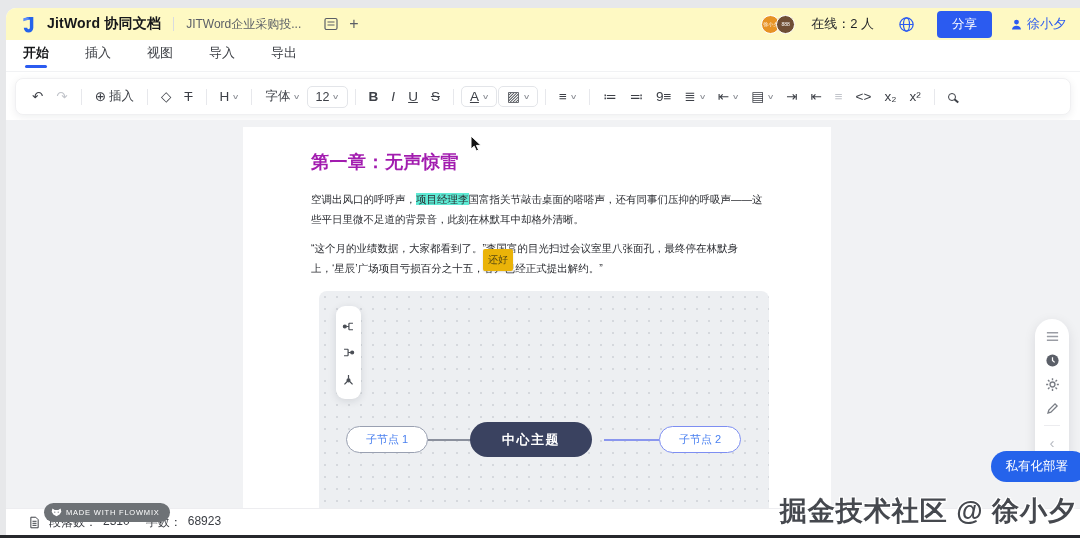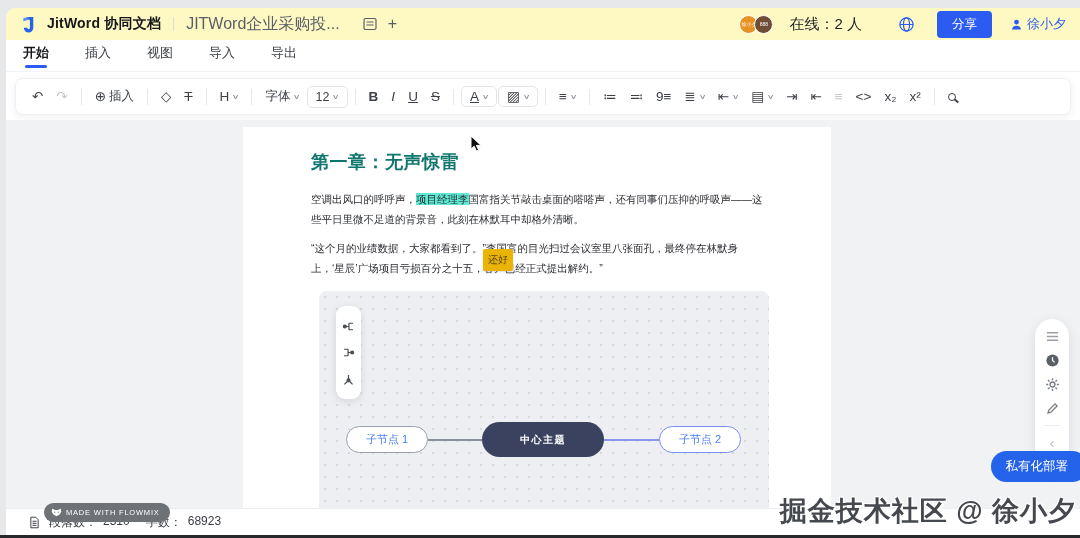--- a/index.html
+++ b/index.html
@@ -6,28 +6,28 @@
   html,body { width:1080px; height:538px; overflow:hidden; }
   body { background:#e7e8ea; font-family:"Liberation Sans","DejaVu Sans",sans-serif; position:relative; }
   .bottom-line { position:absolute; left:0; right:0; bottom:0; height:3px; background:#26282c; z-index:60; }
   .window { position:absolute; left:6px; top:8px; right:0; bottom:3px; background:#fff; border-radius:10px 0 0 0; overflow:hidden; }
 
   
   .topbar { position:absolute; left:0; right:0; top:0; height:32px; background:#fef9c3; display:flex; align-items:center; padding:0 14px; }
   .logo { width:19px; height:19px; margin-right:8px; }
   .app-title { font-size:14px; font-weight:700; color:#17181b; letter-spacing:.2px; }
   .vdiv { width:1px; height:14px; background:#d9dbdf; margin:0 12px; }
-  .doc-tab { font-size:16px; color:#5a5e66; }
+  .doc-tab { font-size:12px; color:#5a5e66; }
   .tab-grid { width:16px; height:16px; margin:0 10px 0 22px; cursor:pointer; }
   .add-tab { font-size:16px; color:#5a5e66; cursor:pointer; line-height:1; }
   .topbar-right { margin-left:auto; display:flex; align-items:center; }
   .avatars { display:flex; margin-right:16px; }
   .avatar { width:19px; height:19px; border-radius:50%; color:#fff; font-size:5px; display:flex; align-items:center; justify-content:center; border:1px solid #fff; white-space:nowrap; overflow:hidden; }
   .avatar + .avatar { margin-left:-4px; }
-  .online { font-size:15px; color:#1e2averagely026; color:#1e2026; margin-right:36px; }
+  .online { font-size:13px; color:#1e2averagely026; color:#1e2026; margin-right:24px; }
   .globe { width:17px; height:17px; margin-right:22px; cursor:pointer; }
   .share-btn { background:#2b5bf0; color:#fff; font-size:12.5px; border:none; border-radius:4px; padding:5px 15px; margin-right:18px; cursor:pointer; }
   .user { display:flex; align-items:center; gap:4px; color:#2b5bf0; font-size:13px; cursor:pointer; }
   .user svg { width:13px; height:13px; }
 
   
   .menubar { position:absolute; left:0; right:0; top:32px; height:32px; background:#fff; display:flex; align-items:flex-end; padding:0 14px; gap:30px; border-bottom:1px solid #f1f2f4; }
   .menu-item { font-size:13px; color:#3c3f45; padding:0 3px 9px; cursor:pointer; position:relative; }
   .menu-item.active { font-weight:700; color:#17181b; }
   .menu-item.active::after { content:""; position:absolute; left:50%; transform:translateX(-50%); bottom:3px; width:22px; height:3px; border-radius:2px; background:#2b5bf0; }
@@ -41,33 +41,33 @@
   .tb-btn.muted { color:#c2c5cb; }
   .tb-btn.box { border:1px solid #e3e5e9; border-radius:5px; padding:3px 8px; }
   .tb-btn .caret { font-size:7px; color:#8a8d94; transform:scaleX(1.5); margin-left:1px; }
   .tb-div { width:1px; height:16px; background:#e7e8ec; margin:0 6px; }
   .sicon { width:8px; height:8px; border:1.5px solid #3d4047; border-radius:50%; position:relative; display:inline-block; }
   .sicon::after { content:""; position:absolute; width:5px; height:1.5px; background:#3d4047; bottom:-2px; right:-4px; transform:rotate(40deg); }
 
   
   .docarea { position:absolute; left:0; right:0; top:112px; bottom:27px; background:#f1f2f4; overflow:hidden; }
   .page { position:absolute; left:237px; top:7px; width:588px; bottom:-10px; background:#fff; padding:23px 68px 0; }
-  .doc-h1 { font-size:18px; font-weight:700; color:#0f766e; letter-spacing:.5px; margin-bottom:15px; }
+  .doc-h1 { font-size:18px; font-weight:700; color:#a21caf; letter-spacing:.5px; margin-bottom:15px; }
   .page p { font-size:10.5px; line-height:20px; color:#2b2d32; margin-bottom:9px; position:relative; }
   .hl-gray { background:#5eead4; }
   .collab-tag { position:absolute; left:172px; top:11px; background:#eab308; color:#594a12; font-size:10px; padding:1px 5px; border-radius:2px; z-index:3; box-shadow:0 1px 2px rgba(0,0,0,.15); }
 
   
   .mindmap { position:relative; margin:13px 0 0 8px; width:450px; height:225px; border-radius:8px; background-color:#edeff2; background-image:radial-gradient(#d5d8dd 1px, transparent 1.3px); background-size:12px 12px; }
   .mm-toolbar { position:absolute; left:17px; top:15px; width:25px; height:93px; background:#fff; border-radius:9px; box-shadow:0 2px 8px rgba(20,24,40,.12); display:flex; flex-direction:column; align-items:center; justify-content:space-evenly; }
   .mm-toolbar svg { width:13px; height:13px; cursor:pointer; }
   .mm-line { position:absolute; top:148px; height:2px; }
   .mm-node { position:absolute; display:flex; align-items:center; justify-content:center; cursor:pointer; }
   .mm-left { left:27px; top:135px; width:82px; height:27px; background:#fff; border:1.6px solid #99a0b1; border-radius:14px; color:#4a80f0; font-size:11px; }
-  .mm-center { left:163px; top:131px; width:122px; height:35px; background:#3a4260; border-radius:18px; color:#fff; font-size:10px; font-weight:600; letter-spacing:1.5px; }
+  .mm-center { left:151px; top:131px; width:122px; height:35px; background:#3a4260; border-radius:18px; color:#fff; font-size:13px; font-weight:600; letter-spacing:1.5px; }
   .mm-right { left:340px; top:135px; width:82px; height:27px; background:#fff; border:1.6px solid #7d8ef2; border-radius:14px; color:#4a80f0; font-size:11px; }
 
   
   .right-panel { position:absolute; right:11px; top:199px; width:34px; height:152px; background:#fff; border-radius:17px; box-shadow:0 3px 12px rgba(20,24,40,.10); display:flex; flex-direction:column; align-items:center; padding:10px 0 6px; gap:9px; z-index:20; }
   .right-panel svg { width:15px; height:15px; cursor:pointer; }
   .rp-div { width:16px; height:1px; background:#ececef; }
   .rp-chevron { color:#b8bbc2; font-size:15px; line-height:1; cursor:pointer; }
   .deploy-btn { position:absolute; right:-8px; bottom:26px; background:#2563eb; color:#fff; font-size:12.5px; padding:7px 20px 7px 15px; border-radius:17px; z-index:30; cursor:pointer; white-space:nowrap; }
   .watermark { position:absolute; right:4px; bottom:6px; font-size:27px; font-weight:700; color:#45484e; letter-spacing:1px; z-index:40; text-shadow:-1px -1px 0 #fff, 1px -1px 0 #fff, -1px 1px 0 #fff, 1px 1px 0 #fff, 2px 2px 3px rgba(255,255,255,.6); pointer-events:none; }
 

